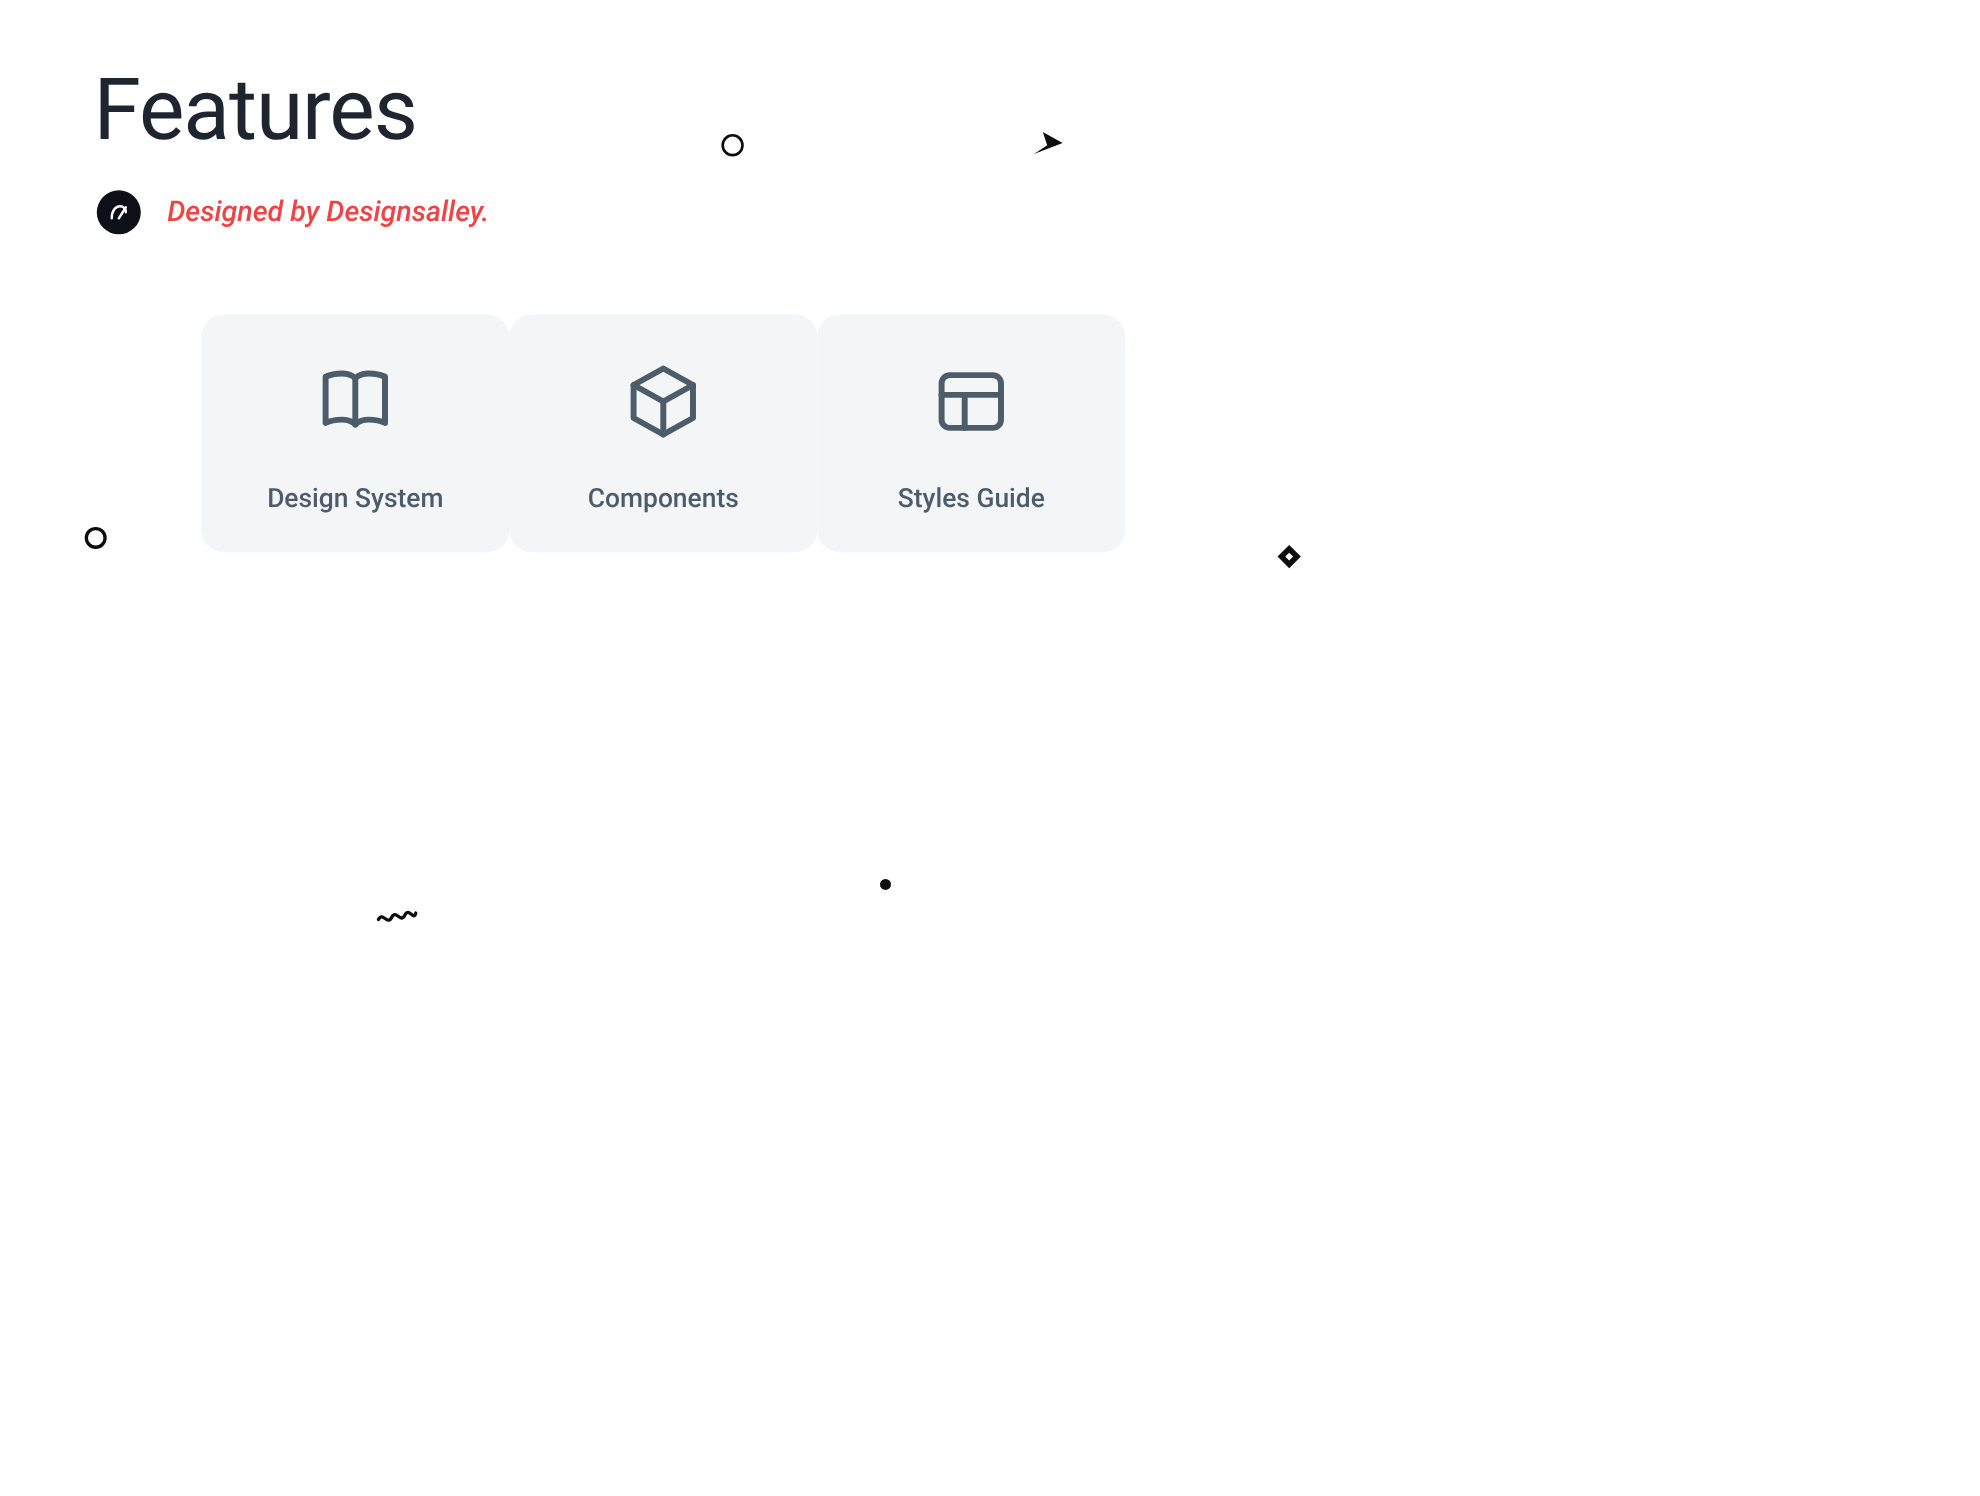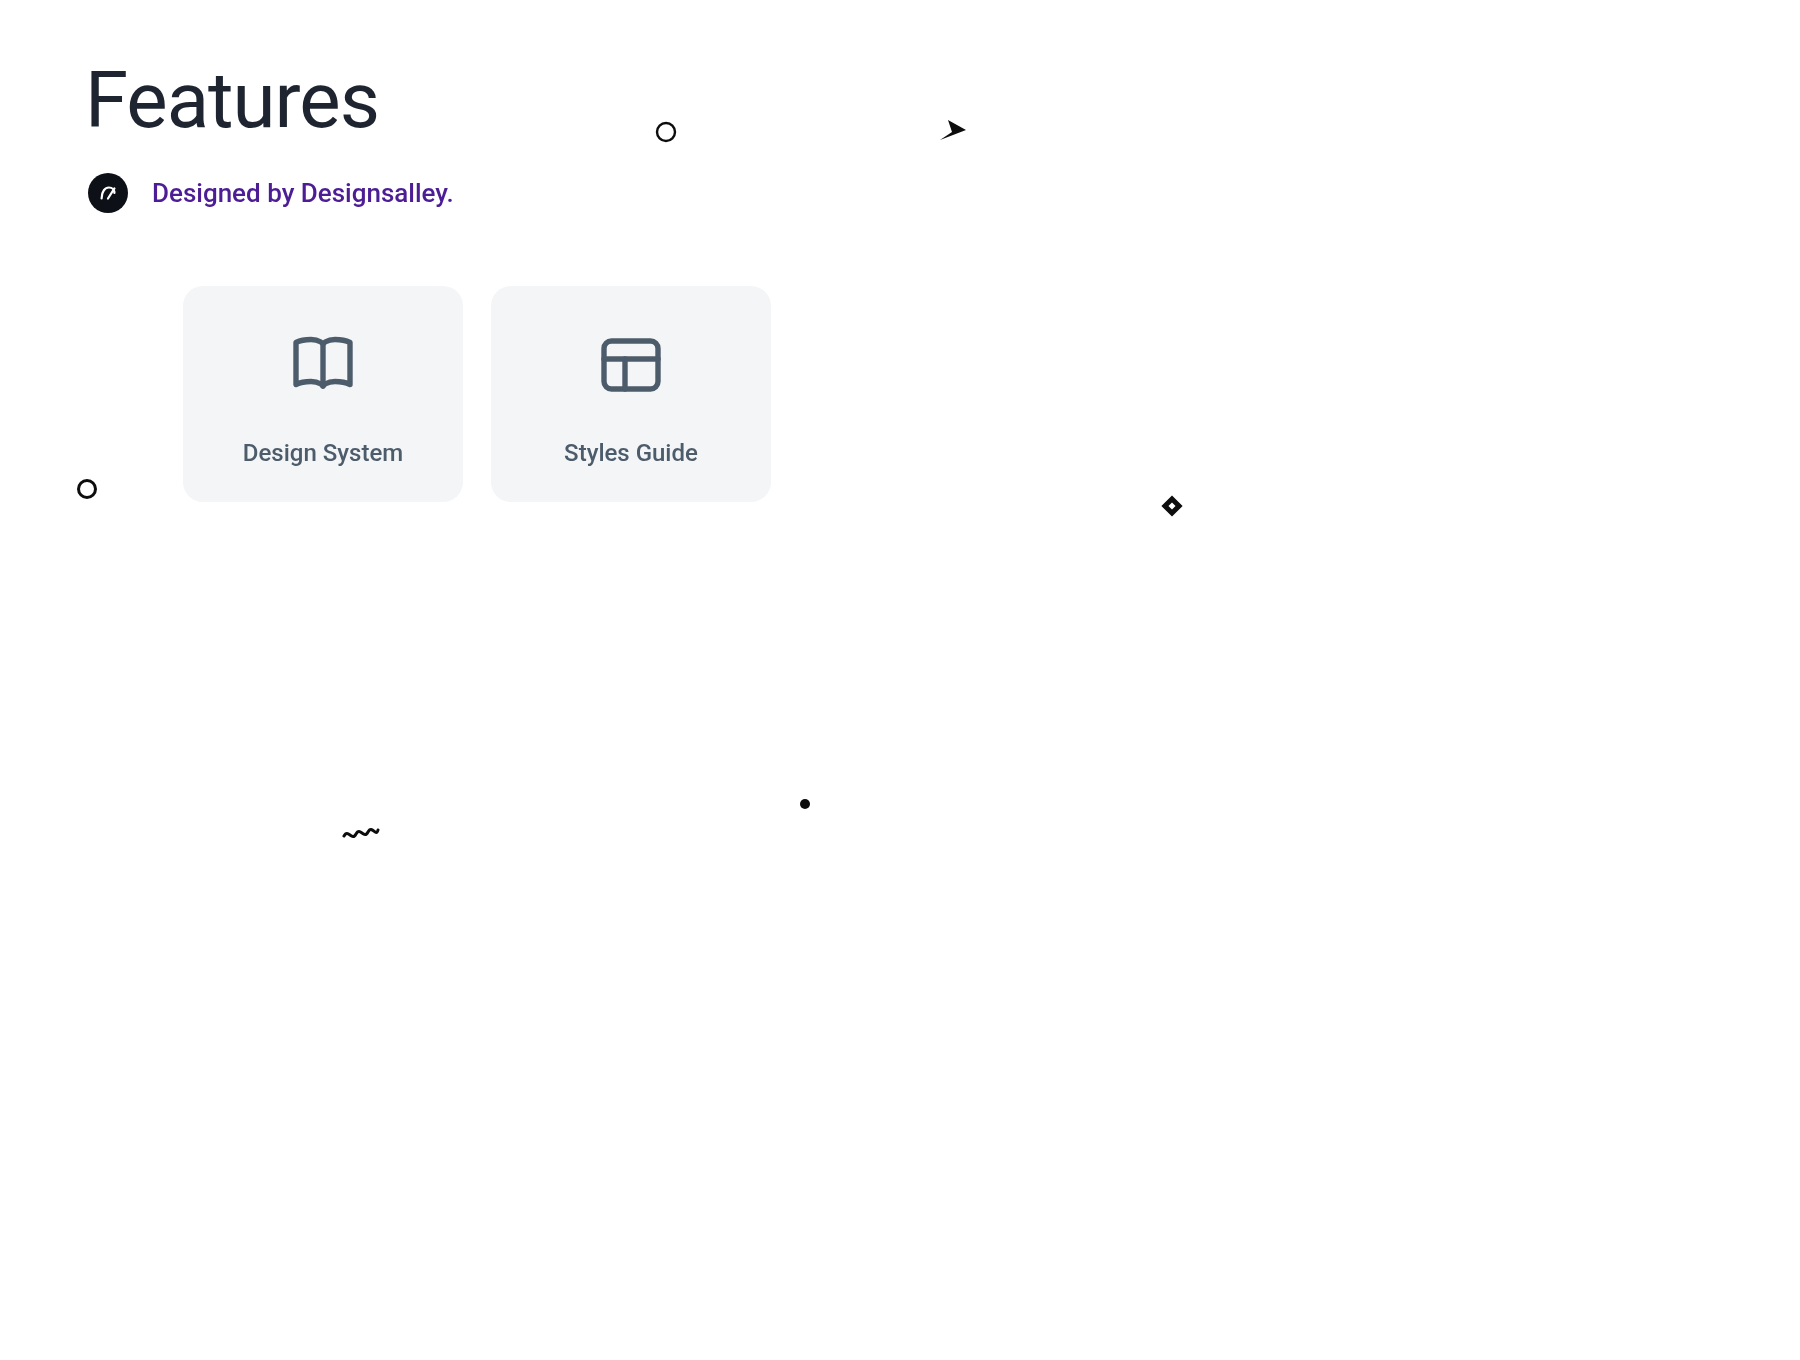--- a/index.html
+++ b/index.html
@@ -41,31 +41,31 @@
     border-radius: 50%;
     background: #0d1117;
     display: flex;
     align-items: center;
     justify-content: center;
     color: #fff;
   }
   .subtitle-text {
     font-size: 26px;
     font-weight: 500;
-    color: #4c1d95;
+    color: #ef4444;
+    font-style: italic;
   }
 
   .grid {
     position: absolute;
     top: 286px;
     left: 183px;
     display: grid;
     grid-template-columns: repeat(3, 280px);
     grid-auto-rows: 216px;
-    gap: 28px;
   }
   .card {
     background: #f4f5f7;
     border-radius: 20px;
     display: flex;
     flex-direction: column;
     align-items: center;
     justify-content: center;
     gap: 38px;
     padding-top: 8px;
@@ -111,20 +111,30 @@
     <div class="card">
       <div class="card-icon">
         <svg viewBox="0 0 24 24" fill="none" stroke="currentColor" stroke-width="1.8" stroke-linecap="round" stroke-linejoin="round">
           <path d="M3 4.5 C3 4.5 5 3.5 8 3.5 C11 3.5 12 5 12 5 C12 5 13 3.5 16 3.5 C19 3.5 21 4.5 21 4.5 L21 18.5 C21 18.5 19 17.5 16 17.5 C13 17.5 12 19 12 19 C12 19 11 17.5 8 17.5 C5 17.5 3 18.5 3 18.5 Z"></path>
           <line x1="12" y1="5" x2="12" y2="19"></line>
         </svg>
       </div>
       <div class="card-label">Design System</div>
     </div>
 
+    <div class="card">
+      <div class="card-icon">
+        <svg viewBox="0 0 24 24" fill="none" stroke="currentColor" stroke-width="1.8" stroke-linecap="round" stroke-linejoin="round">
+          <path d="M12 2 L21 7 L21 17 L12 22 L3 17 L3 7 Z"></path>
+          <path d="M3 7 L12 12 L21 7"></path>
+          <line x1="12" y1="12" x2="12" y2="22"></line>
+        </svg>
+      </div>
+      <div class="card-label">Components</div>
+    </div>
 
 
 
     <div class="card">
       <div class="card-icon">
         <svg viewBox="0 0 24 24" fill="none" stroke="currentColor" stroke-width="1.8" stroke-linecap="round" stroke-linejoin="round">
           <rect x="3" y="4" width="18" height="16" rx="2.5"></rect>
           <line x1="3" y1="10" x2="21" y2="10"></line>
           <line x1="10" y1="10" x2="10" y2="20"></line>
         </svg>

